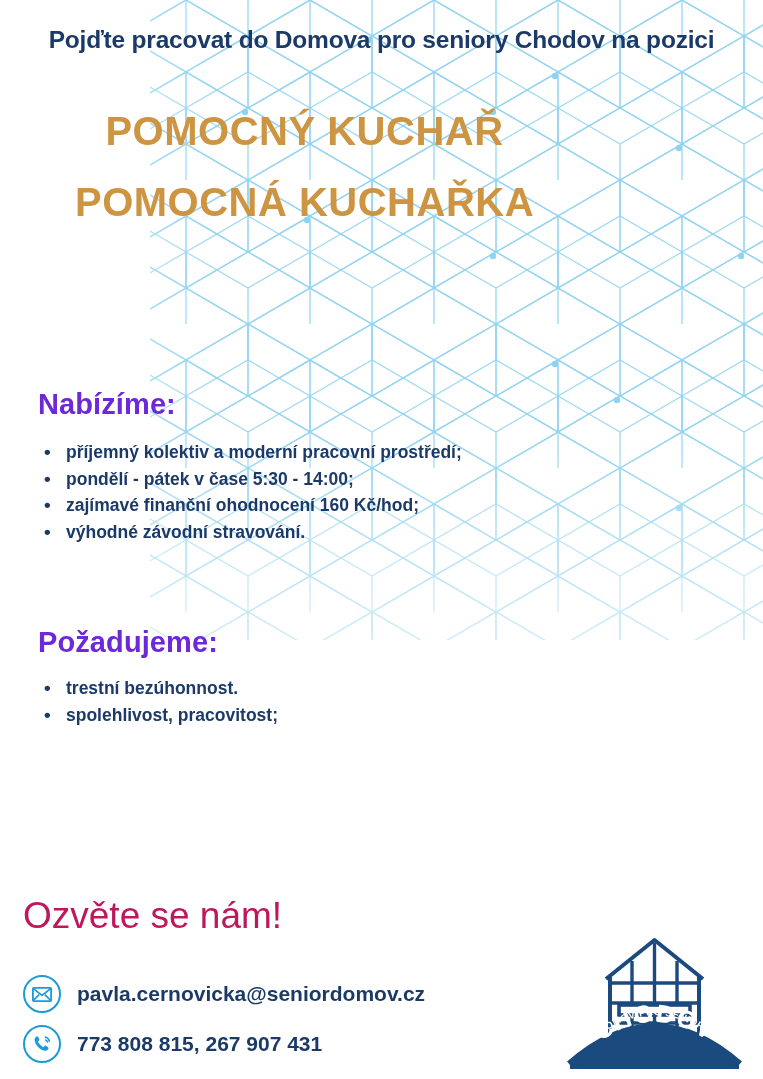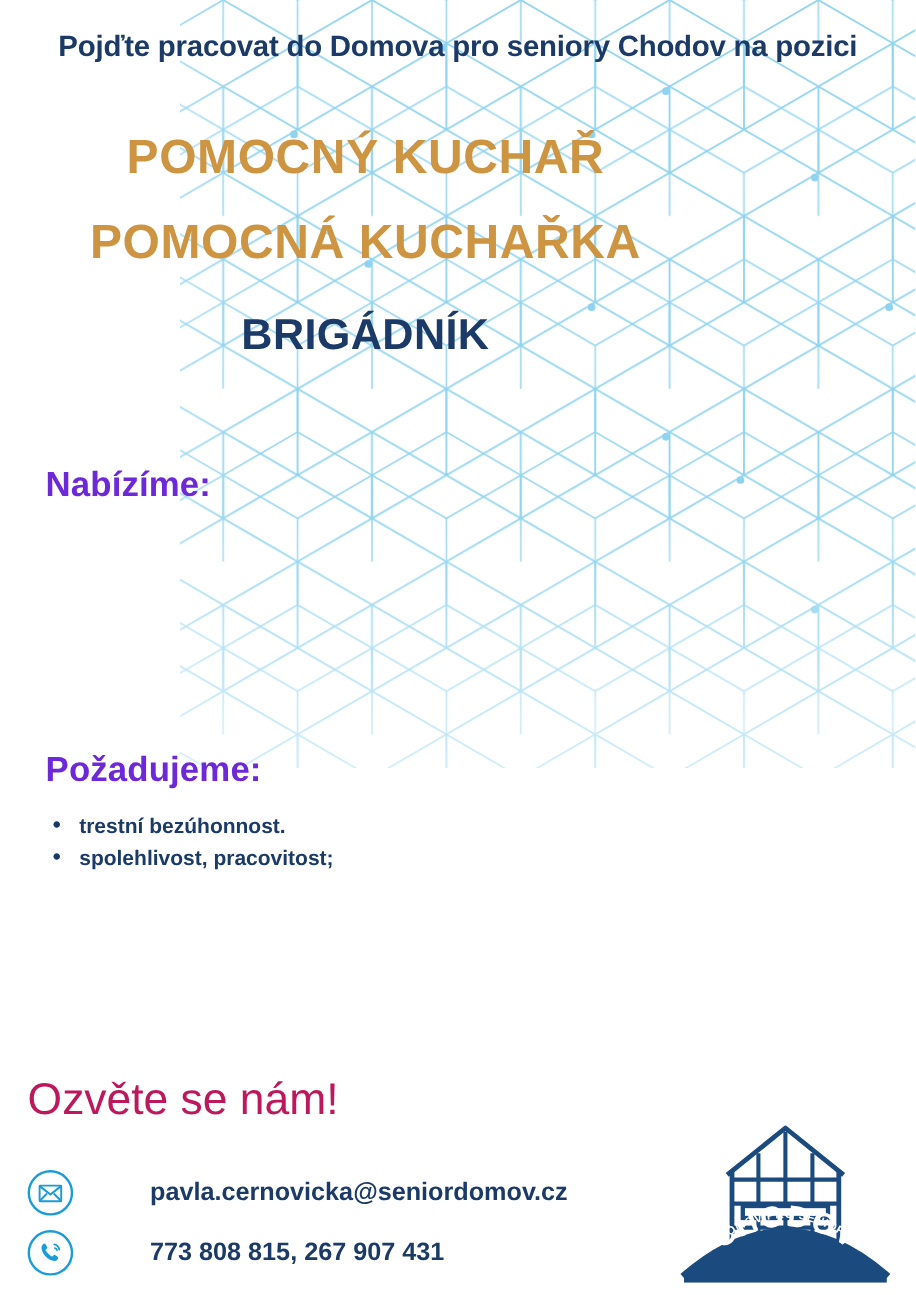--- a/index.html
+++ b/index.html
@@ -118,21 +118,20 @@
   #contact-heading {
     font-size: 37px;
     font-weight: normal;
     color: #be185d;
     margin: 0 0 38px 0;
   }
   .contact-row {
     display: flex;
     align-items: center;
     margin-bottom: 12px;
-    gap: 48px;
   }
   .contact-icon {
     width: 38px;
     height: 38px;
     border: 2.3px solid #1B9BD8;
     border-radius: 50%;
     display: flex;
     align-items: center;
     justify-content: center;
     flex: 0 0 auto;
@@ -228,24 +227,29 @@
     </g>
   </g>
 </svg>
 
 <div id="content">
 
   <div class="headline">Pojďte pracovat do Domova pro seniory Chodov na pozici</div>
 
   <div id="job-title-1" class="job-title gold">POMOCNÝ KUCHAŘ</div>
   <div id="job-title-2" class="job-title gold">POMOCNÁ KUCHAŘKA</div>
-  <div class="job-title navy">BRIGÁDNÍK</div>
 
   <div id="section-offer" class="section">
     <h2 class="section-heading">Nabízíme:</h2>
+    <ul class="bullets">
+      <li>příjemný kolektiv a moderní pracovní prostředí;</li>
+      <li>pondělí - pátek v čase 5:30 - 14:00;</li>
+      <li>zajímavé finanční ohodnocení 160 Kč/hod;</li>
+      <li>výhodné závodní stravování.</li>
+    </ul>
   </div>
 
   <div id="section-require" class="section">
     <h2 class="section-heading">Požadujeme:</h2>
     <ul class="bullets">
       <li>trestní bezúhonnost.</li>
       <li>spolehlivost, pracovitost;</li>
     </ul>
   </div>
 

